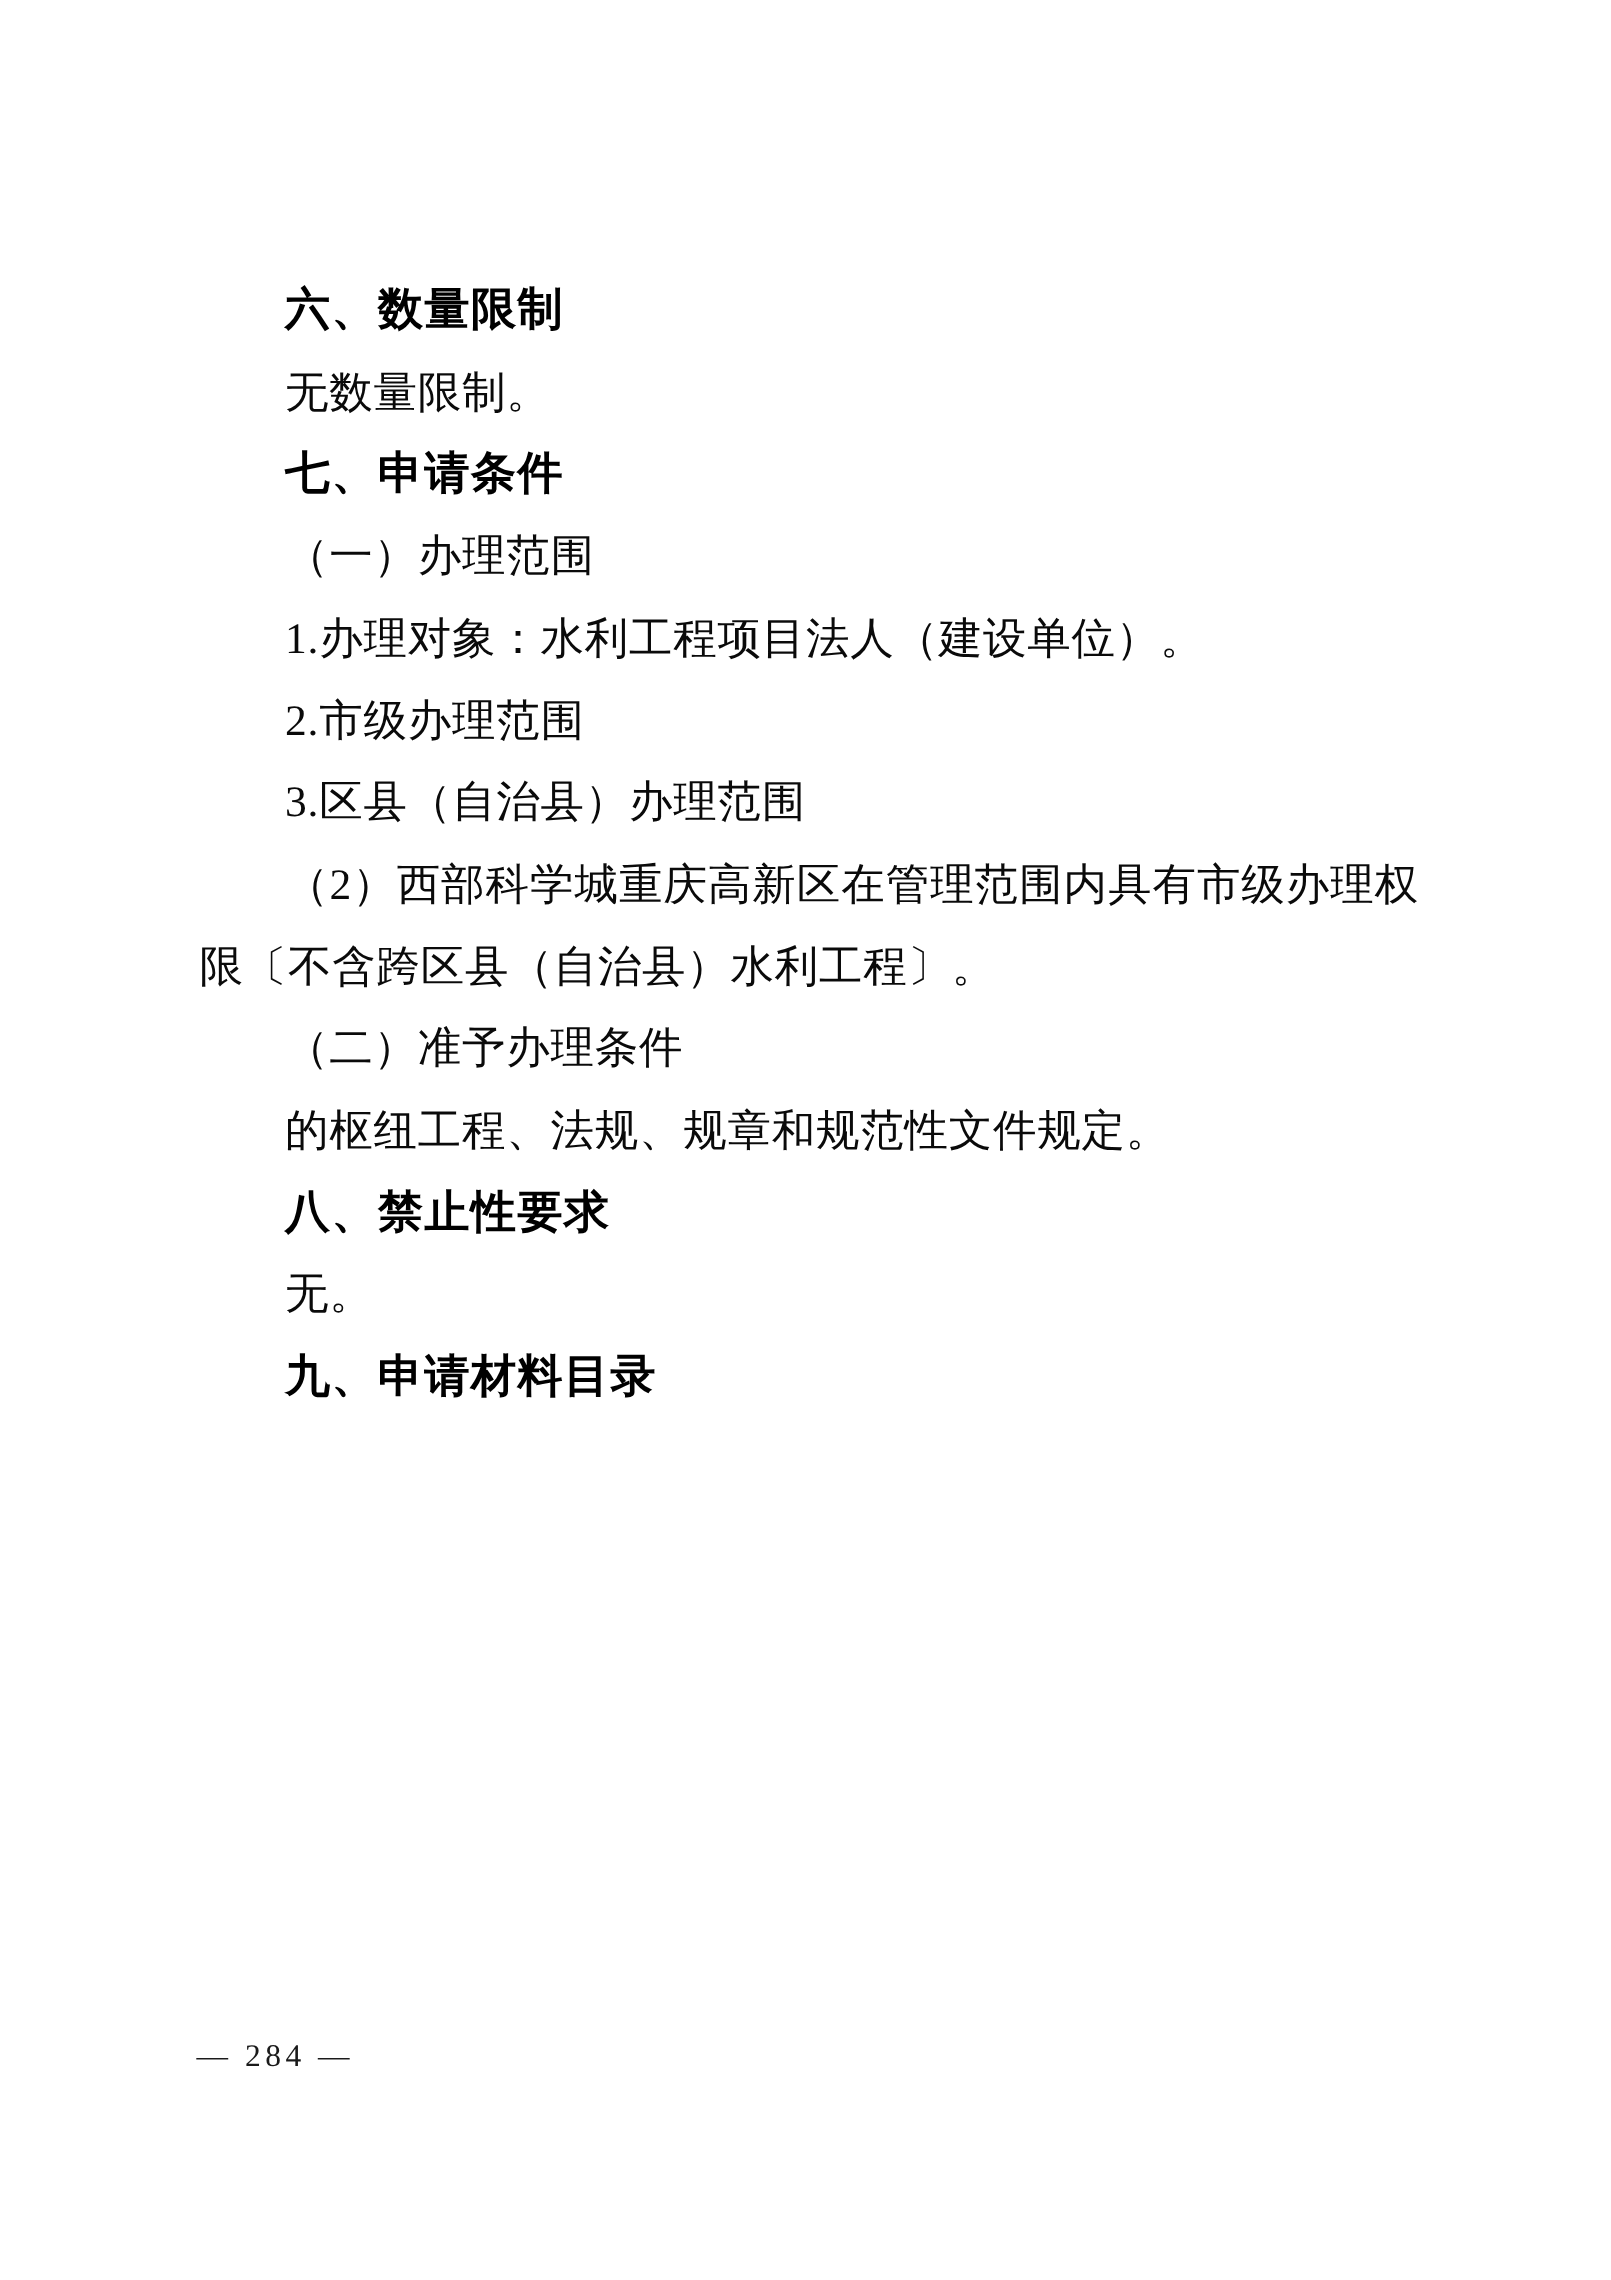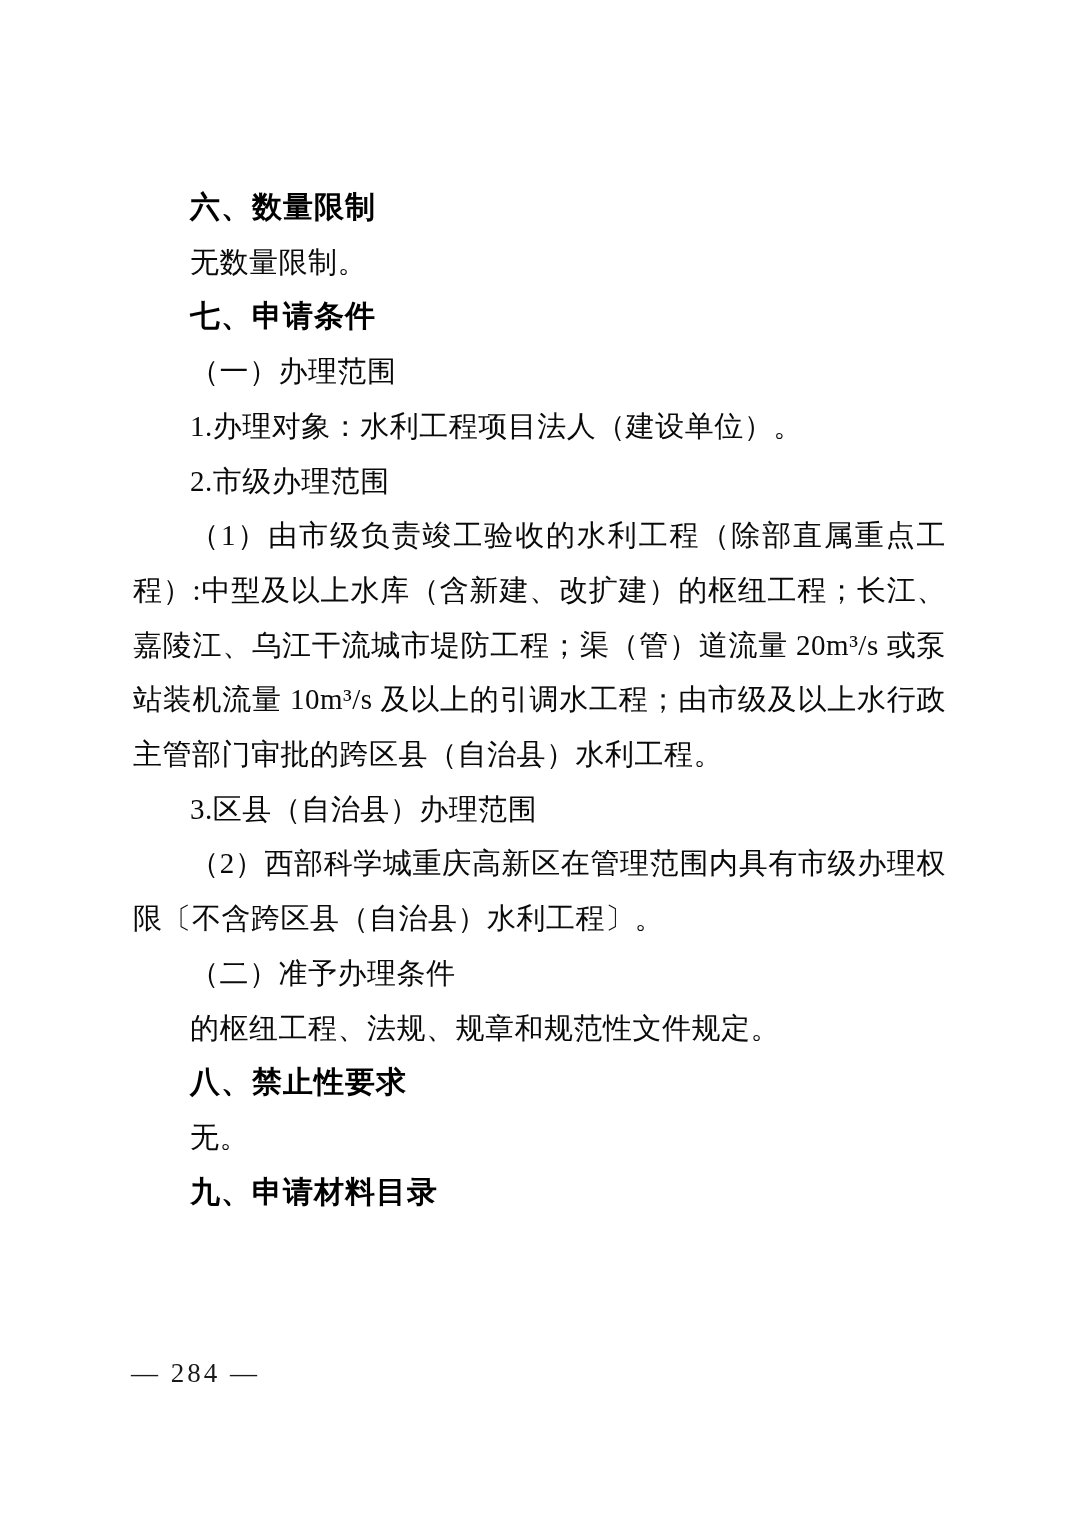--- a/index.html
+++ b/index.html
@@ -43,38 +43,37 @@
     font-weight: bold;
     font-size: 30px;
     text-align: left;
     letter-spacing: 1px;
     color: #000000;
   }
   .page-number {
     position: absolute;
     left: 131px;
     top: 1358px;
-    font-size: 27px;
+    font-size: 21px;
     letter-spacing: 3px;
     color: #1a1a1a;
     font-family: "Liberation Serif", serif;
   }
 </style>
 </head>
 <body>
 
 <div class="page">
   <div class="content">
     <p class="heading">六、数量限制</p>
     <p class="body">无数量限制。</p>
     <p class="heading">七、申请条件</p>
     <p class="body">（一）办理范围</p>
     <p class="body">1.办理对象：水利工程项目法人（建设单位）。</p>
     <p class="body">2.市级办理范围</p>
-    <p class="body">（1）由市级负责竣工验收的水利工程（除部直属重点工程）:中型及以上水库（含新建、改扩建）的枢纽工程；长江、嘉陵江、乌江干流城市堤防工程；渠（管）道流量 20m³/s 或泵站装机流量 10m³/s 及以上的引调水工程；由市级及以上水行政主管部门审批的跨区县（自治县）水利工程。</p>
     <p class="body">3.区县（自治县）办理范围</p>
     <p class="body">（2）西部科学城重庆高新区在管理范围内具有市级办理权限〔不含跨区县（自治县）水利工程〕。</p>
     <p class="body">（二）准予办理条件</p>
     <p class="body">的枢纽工程、法规、规章和规范性文件规定。</p>
     <p class="heading">八、禁止性要求</p>
     <p class="body">无。</p>
     <p class="heading">九、申请材料目录</p>
   </div>
   <div class="page-number">— 284 —</div>
 </div>

